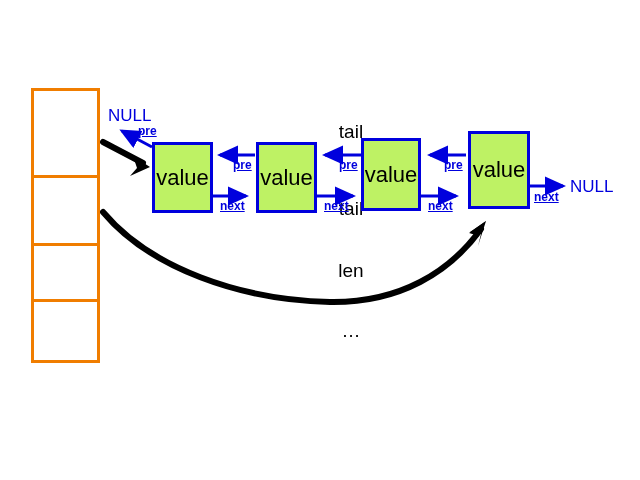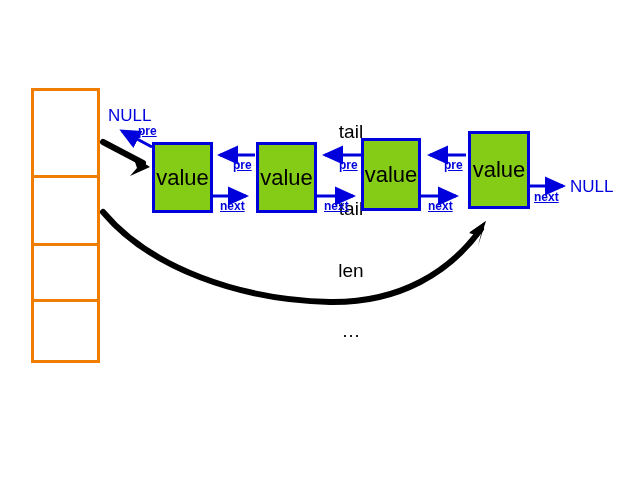--- a/index.html
+++ b/index.html
@@ -51,21 +51,21 @@
     left: 31px;
     width: 69px;
     height: 3px;
     background: #f07d00;
   }
   
   .node-box {
     position: absolute;
     box-sizing: border-box;
     border: 3px solid #0000dd;
-    background: #84cc16;
+    background: #bef264;
     display: flex;
     align-items: center;
     justify-content: center;
     color: #000000;
     font-size: 22px;
     font-family: "Liberation Sans", sans-serif;
     white-space: nowrap;
   }
   
   .lbl {

